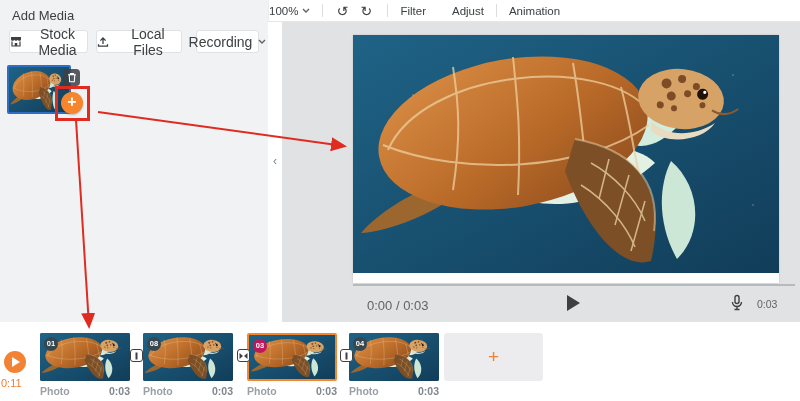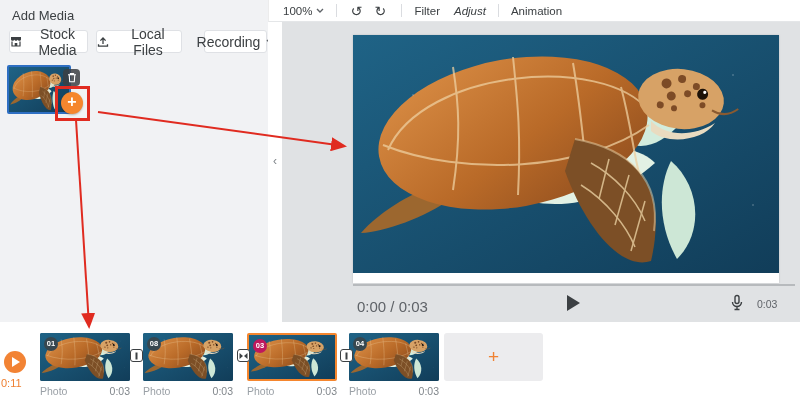--- a/index.html
+++ b/index.html
@@ -8,77 +8,77 @@
   .page { position:relative; width:800px; height:401px; overflow:hidden; background:#fff; }
 
   
   .left-panel { position:absolute; left:0; top:0; width:268px; height:322px; background:#f1f2f4; }
   .panel-title { position:absolute; left:12px; top:8px; font-size:13px; font-weight:normal; color:#3c4043; }
   .pbtn { position:absolute; top:30px; height:23px; background:#fff; border:1px solid #dfe1e5; border-radius:3px;
           display:flex; align-items:center; justify-content:center; gap:6px; font-size:14px; color:#3c4043; cursor:pointer; }
   .pbtn svg { flex:0 0 auto; }
   .btn-stock { left:9px;  width:79px; }
   .btn-local { left:96px; width:86px; }
-  .btn-rec   { left:204px; width:63px; }
+  .btn-rec   { left:196px; width:63px; }
 
   .media-thumb { position:absolute; left:7px; top:65px; width:64px; height:49px;
                  border:2px solid #2e6fc3; border-radius:2px; background:#14496b; }
   .media-thumb .img { position:absolute; inset:0; overflow:hidden; }
   .fit { display:block; width:100%; height:100%; }
   .trash-btn { position:absolute; left:54px; top:2px; width:17px; height:17px; border-radius:4px;
                background:rgba(60,64,67,.85); display:flex; align-items:center; justify-content:center; cursor:pointer; }
   .plus-btn { position:absolute; left:52px; top:25px; width:22px; height:22px; border-radius:50%;
               background:#f5862e; color:#fff; font-size:16px; font-weight:bold; line-height:20px; text-align:center;
               cursor:pointer; box-shadow:0 1px 2px rgba(0,0,0,.25); }
   .red-box { position:absolute; left:55px; top:86px; width:35px; height:35px; border:3px solid #e02b20; z-index:40; }
 
   
   .toolbar { position:absolute; left:268px; top:0; width:532px; height:22px; background:#fff;
              border-bottom:1px solid #e4e6e8; border-left:1px solid #ececec;
              display:flex; align-items:center; font-size:11.5px; color:#3c4043; }
   .toolbar .sep { width:1px; height:13px; background:#dadce0; }
-  .zoom-ctl { margin-left:14px; display:flex; align-items:center; gap:4px; cursor:pointer; }
+  .zoom-ctl { display:flex; align-items:center; gap:4px; cursor:pointer; }
   .icon-btn { width:18px; height:18px; display:flex; align-items:center; justify-content:center;
               font-size:14px; color:#3c4043; cursor:pointer; }
   .menu-item { cursor:pointer; }
-  .ml12 { margin-left:12px; } .ml10 { margin-left:10px; } .ml6 { margin-left:6px; } .ml14 { margin-left:14px;font-style:italic; }
+  .ml12 { margin-left:12px; } .ml10 { margin-left:10px; } .ml6 { margin-left:6px; } .ml14 { margin-left:26px; }
 
   
   .collapse-strip { position:absolute; left:268px; top:22px; width:14px; height:300px; background:#fff; }
   .collapse-chevron { position:absolute; left:2px; top:130px; width:10px; height:18px; color:#80868b;
                       font-size:12px; line-height:18px; text-align:center; cursor:pointer; }
 
   
   .preview-area { position:absolute; left:282px; top:22px; width:518px; height:300px; background:#e0e2e4; }
   .stage { position:absolute; left:71px; top:13px; width:426px; height:248px; background:#fff; box-shadow:0 0 2px rgba(0,0,0,.15); }
   .stage .img { position:absolute; left:0; top:0; width:426px; height:238px; overflow:hidden; }
   .seek-bar { position:absolute; left:71px; top:262px; width:442px; height:2px; background:#b7babd; cursor:pointer; }
   .pv-controls { position:absolute; left:71px; top:268px; width:442px; height:26px; }
-  .pv-time { position:absolute; left:4px; top:8px; font-size:15px; color:#5f6368; }
+  .pv-time { position:absolute; left:14px; top:8px; font-size:13px; color:#5f6368; }
   .pv-play { position:absolute; left:214px; top:5px; width:0; height:0; cursor:pointer;
              border-left:13px solid #3c4043; border-top:8px solid transparent; border-bottom:8px solid transparent; }
   .pv-mic { position:absolute; left:376px; top:4px; width:18px; height:18px; cursor:pointer; }
   .pv-dur { position:absolute; left:404px; top:8px; font-size:10.5px; color:#5f6368; }
 
   
   .timeline { position:absolute; left:0; top:322px; width:800px; height:79px; background:#fff; }
   .tl-play { position:absolute; left:4px; top:29px; width:22px; height:22px; border-radius:50%; background:#f28334;
              cursor:pointer; }
   .tl-play::after { content:""; position:absolute; left:8px; top:6px; width:0; height:0;
              border-left:8px solid #fff; border-top:5px solid transparent; border-bottom:5px solid transparent; }
   .tl-total { position:absolute; left:1px; top:55px; font-size:11px; color:#ef8032; }
 
   .clip { position:absolute; top:11px; width:90px; height:48px; border-radius:2px; overflow:hidden;
           background:#14496b; cursor:pointer; }
   .clip.selected { border:2px solid #f5862e; }
   .badge { position:absolute; left:4px; top:4px; width:14px; height:14px; border-radius:50%; background:#37474f;
            color:#fff; font-size:7.5px; font-weight:bold; line-height:14px; text-align:center; z-index:2; }
   .badge.sel { background:#be185d; }
   .clip-label-row { position:absolute; top:63px; width:90px; display:flex; justify-content:space-between;
-                    font-size:10.5px; color:#9aa0a6; }
+                    font-size:10.5px; color:#9aa0a6;font-weight:bold; }
   .clip-label-row .dur { color:#80868b; }
   .trans-btn { position:absolute; top:27px; width:13px; height:13px; background:#fff; border:1.5px solid #3c4043;
                border-radius:3px; display:flex; align-items:center; justify-content:center; cursor:pointer; z-index:2; }
   .add-clip { position:absolute; left:444px; top:11px; width:99px; height:48px; background:#ececee; border-radius:3px;
               color:#f08233; font-size:19px; display:flex; align-items:center; justify-content:center; cursor:pointer; }
 
   
   .annotations { position:absolute; inset:0; width:800px; height:401px; pointer-events:none; z-index:39; }
   .hidden-defs { position:absolute; width:0; height:0; }
 </style>

